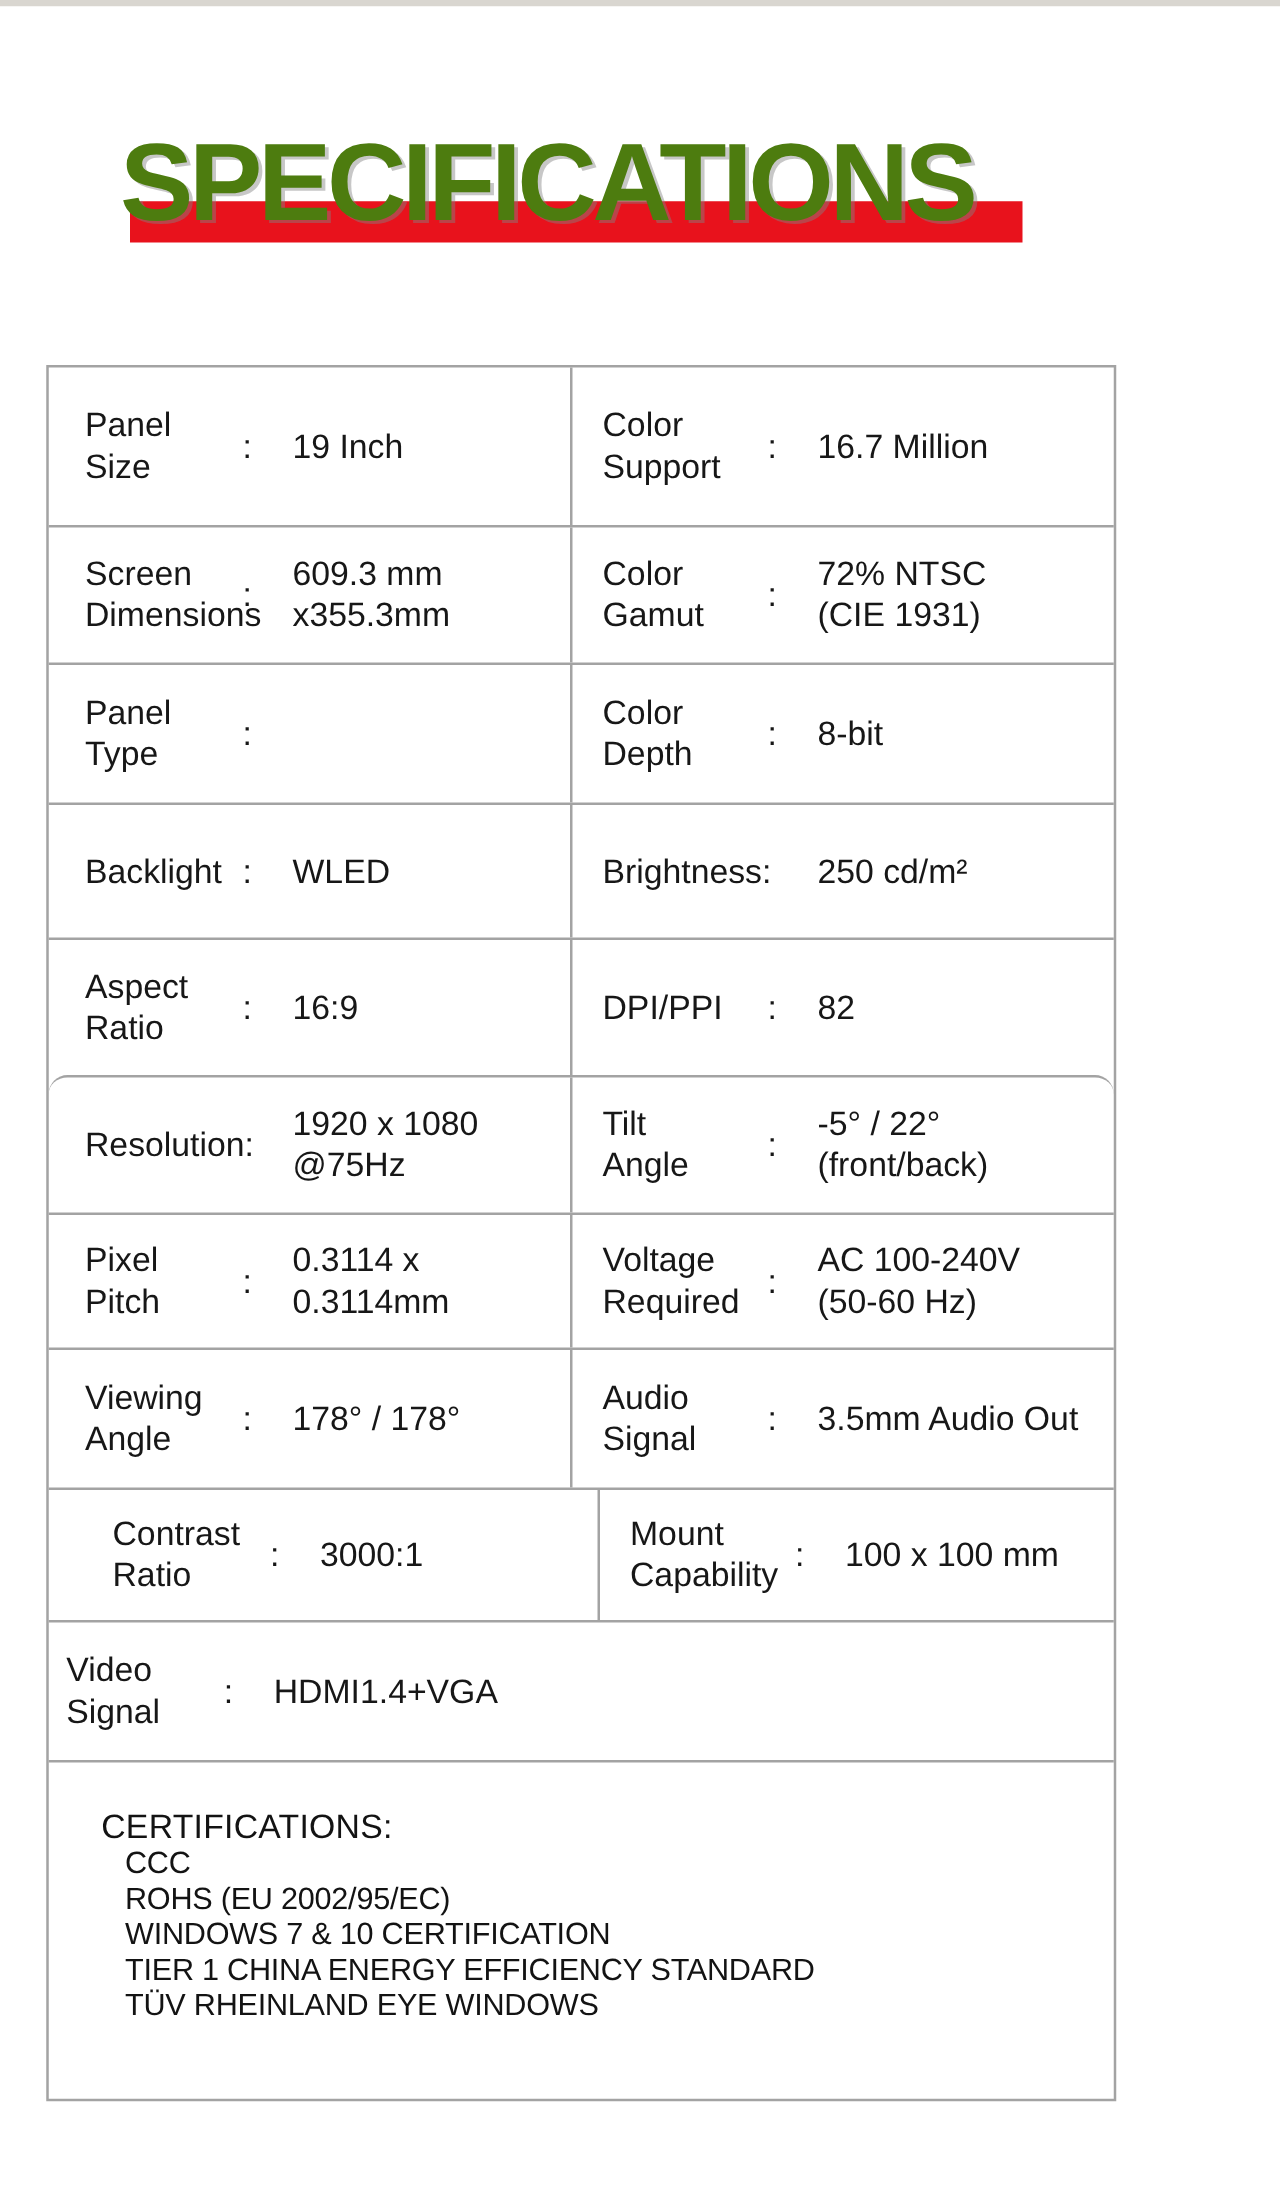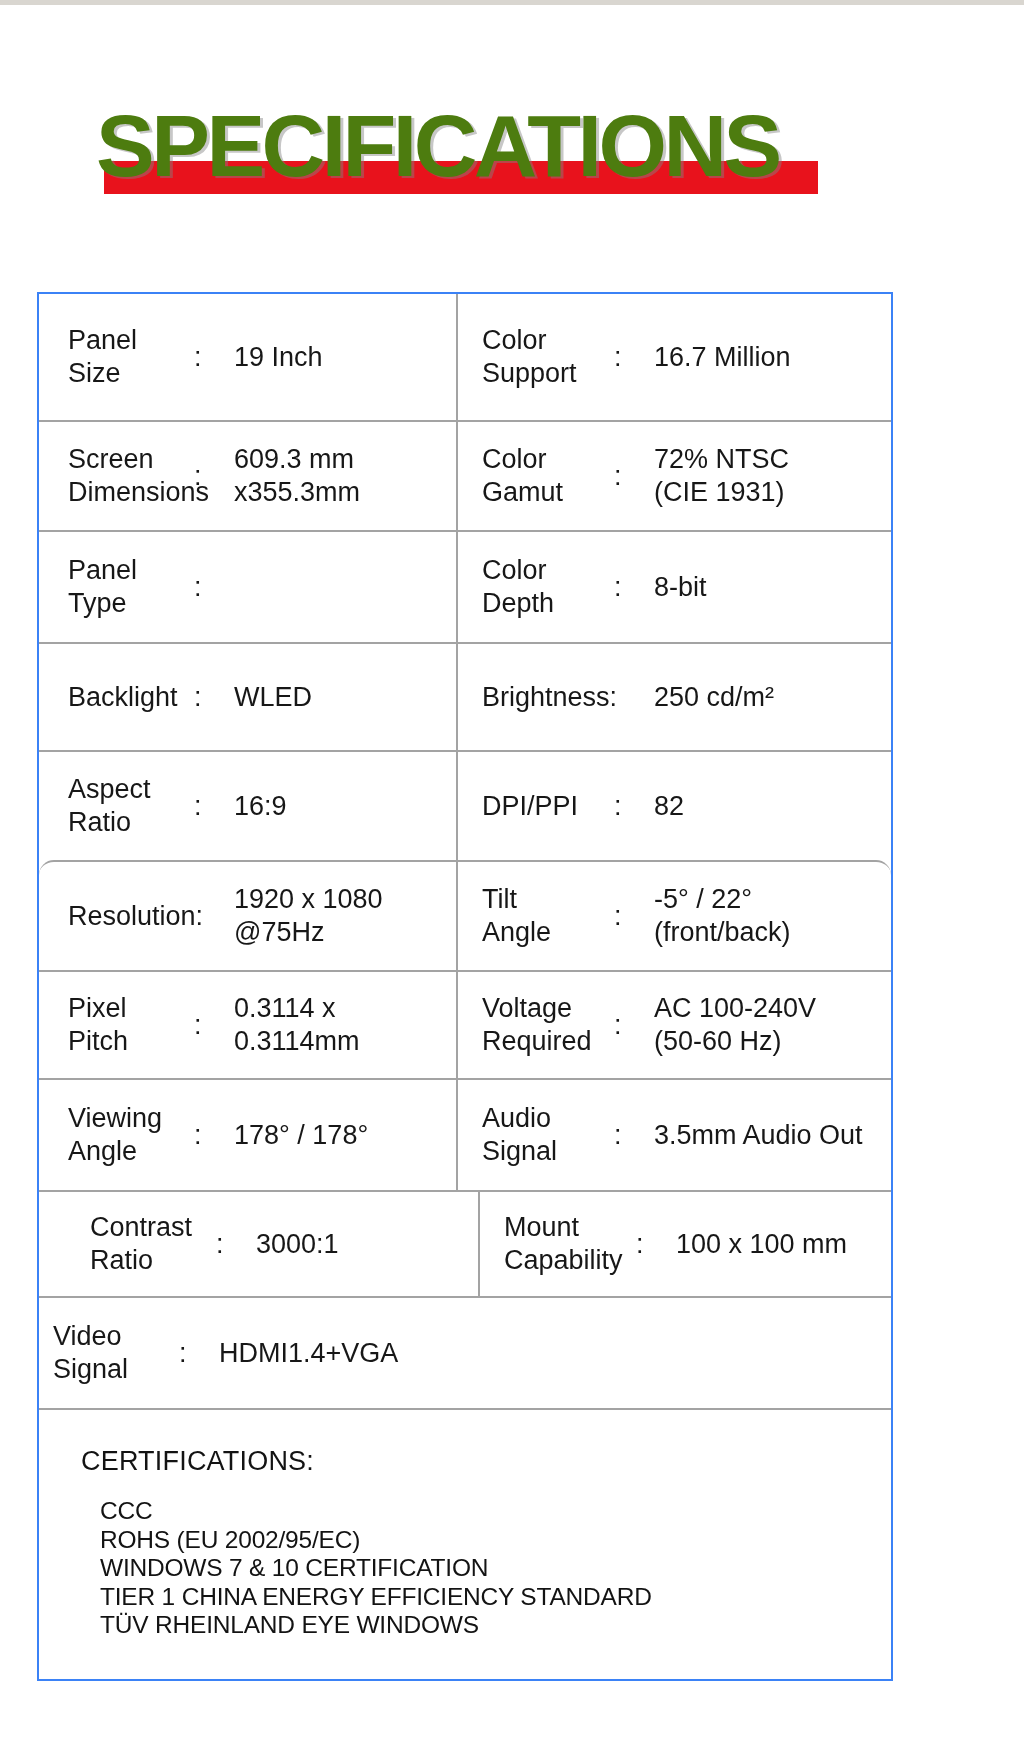--- a/index.html
+++ b/index.html
@@ -35,21 +35,21 @@
     letter-spacing: -3.5px; line-height: 1;
     color: #4d7c0f;
     text-shadow: 3px 2px 0 rgba(130,130,130,0.45);
     white-space: nowrap;
   }
 
   
   .spec-table {
     position: absolute; left: 37px; top: 292px;
     width: 856px;
-    border: 2px solid #3b82f6;
+    border: 2px solid #a3a3a3;
     background: #ffffff;
   }
   .srow {
     display: flex;
     align-items: stretch;
   }
   .srow + .srow, .cert-section { border-top: 2px solid #a3a3a3; }
 
   .rows .srow:nth-child(1)  { min-height: 126px; }
   .rows .srow:nth-child(2)  { min-height: 110px; }
@@ -89,21 +89,20 @@
   .sep { text-align: left; }
 
   
   .cert-section {
     min-height: 271px;
     padding: 36px 30px 30px 42px;
   }
   .cert-heading {
     font-size: 27px;
     letter-spacing: 0.2px;
-    margin-bottom: 20px;
     color: #131313;
   }
   .cert-list { list-style: none; margin-left: 19px; }
   .cert-list li {
     font-size: 24.5px;
     line-height: 28.5px;
     letter-spacing: -0.2px;
     color: #131313;
   }
 </style>

